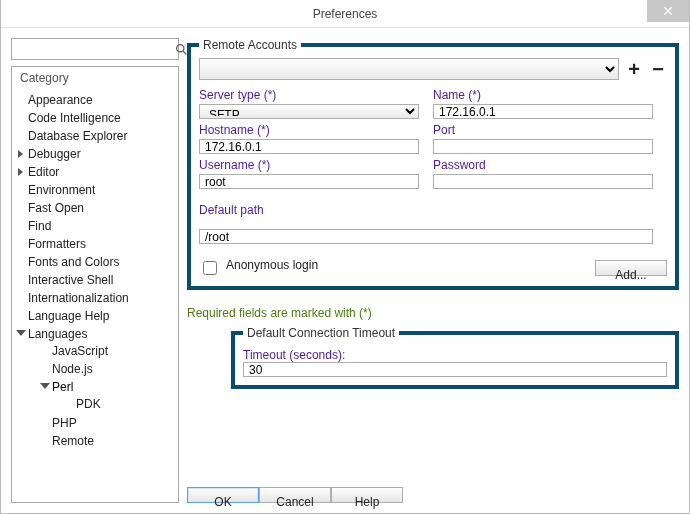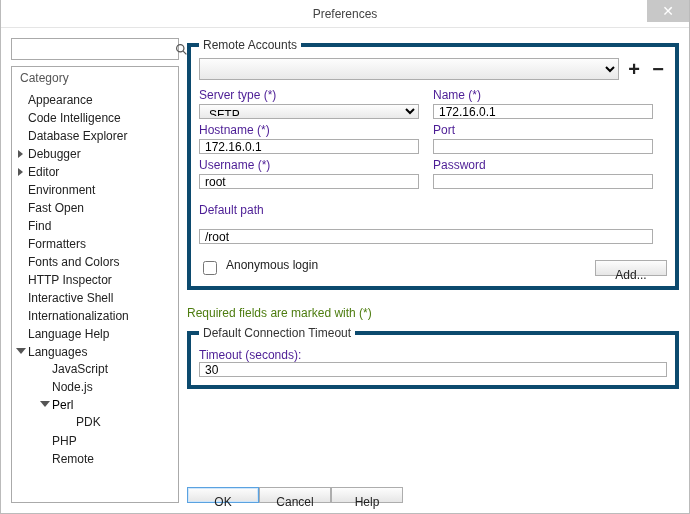--- a/index.html
+++ b/index.html
@@ -253,21 +253,20 @@
             <li>Appearance</li>
             <li>Code Intelligence</li>
             <li>Database Explorer</li>
             <li class="exp">Debugger</li>
             <li class="exp">Editor</li>
             <li>Environment</li>
             <li>Fast Open</li>
             <li>Find</li>
             <li>Formatters</li>
             <li>Fonts and Colors</li>
-            <li>HTTP Inspector</li>
             <li>Interactive Shell</li>
             <li>Internationalization</li>
             <li>Language Help</li>
             <li class="expopen">
               <span>Languages</span>
               <ul>
                 <li>JavaScript</li>
                 <li>Node.js</li>
                 <li class="expopen sel">
                   <span>Perl</span>
@@ -323,21 +322,21 @@
           <label class="chk">
             <input type="checkbox" style="">
             <span>Anonymous login</span>
           </label>
           <button class="btn">Add...</button>
         </div>
       </fieldset>
 
       <div class="note">Required fields are marked with (*)</div>
 
-      <fieldset style="margin-top:6px;">
+      <fieldset style="margin-top:6px;margin-left:44px;">
         <legend>Default Connection Timeout</legend>
         <div class="lbl">Timeout (seconds):</div>
         <input class="fld" style="width: 100%;" type="text" value="30">
       </fieldset>
 
       <div style="flex:1"></div>
 
       <div class="bottom-btns">
         <button class="btn primary">OK</button>
         <button class="btn">Cancel</button>

